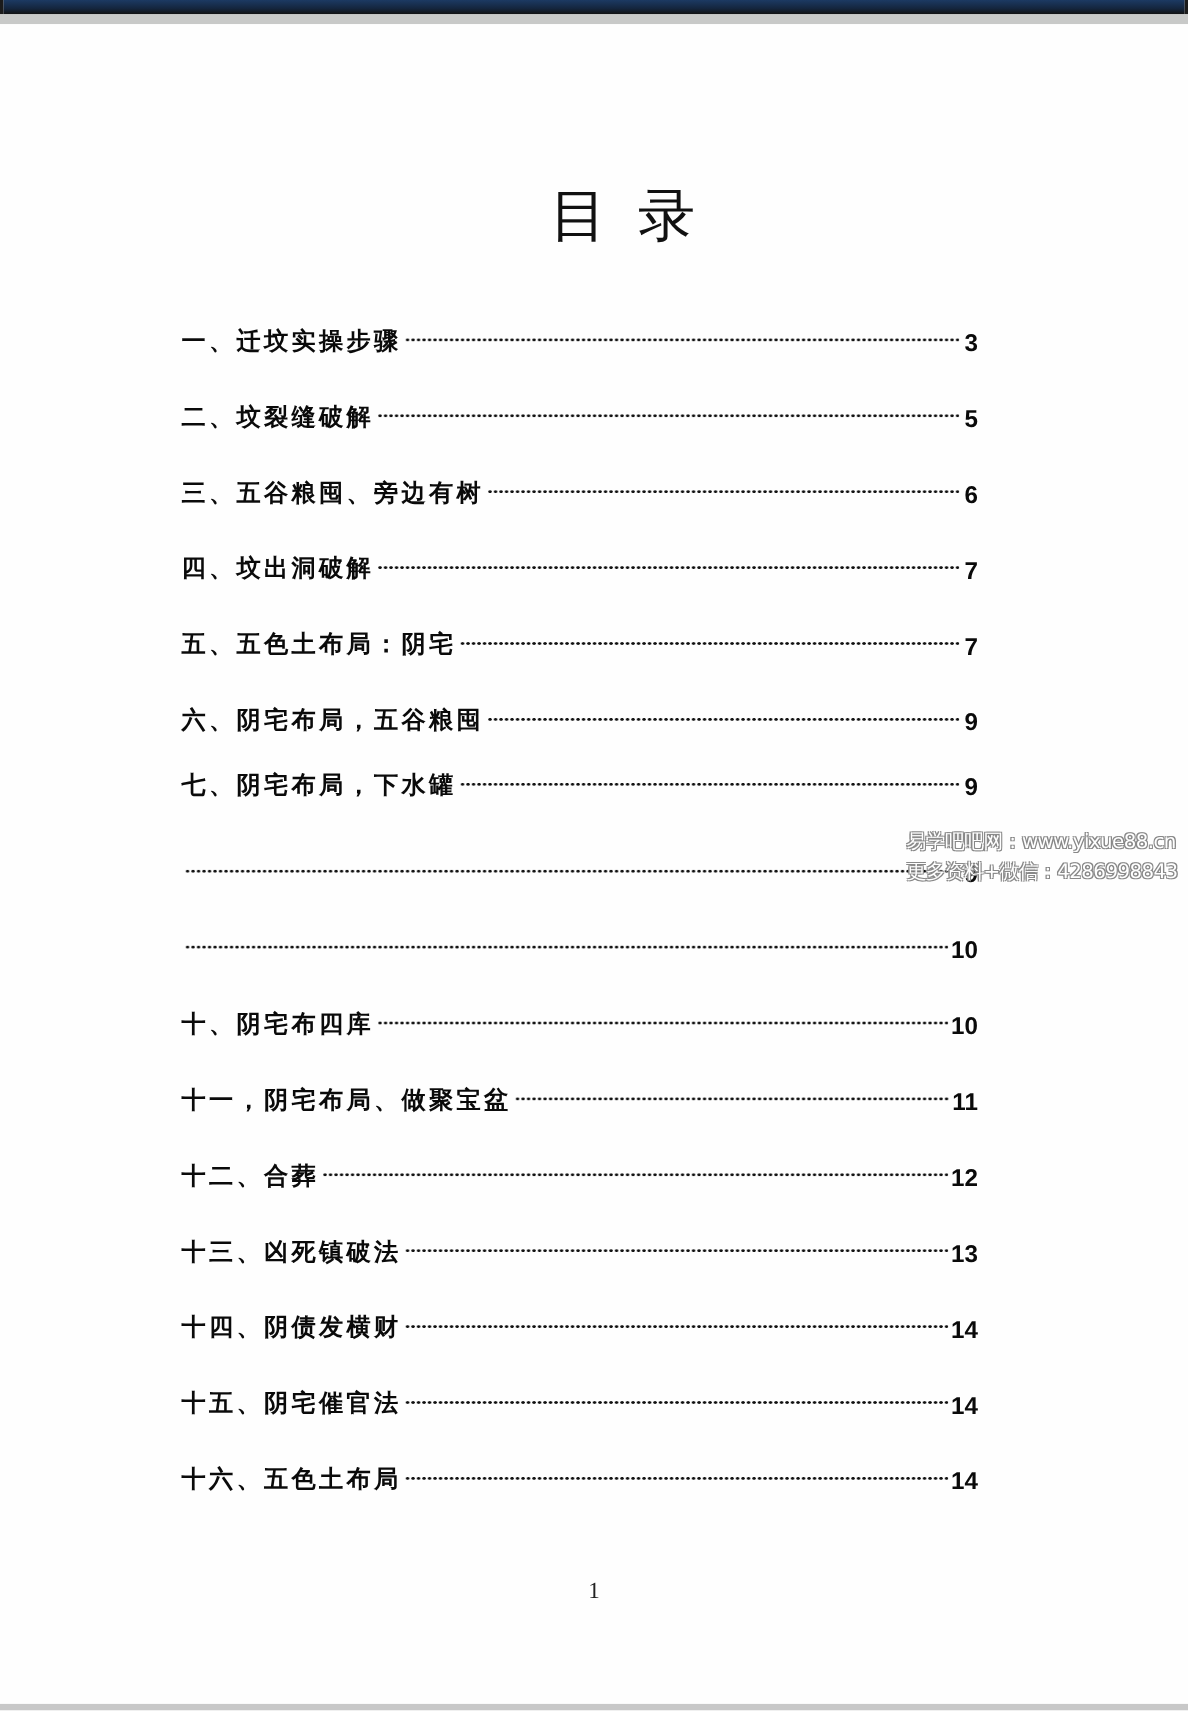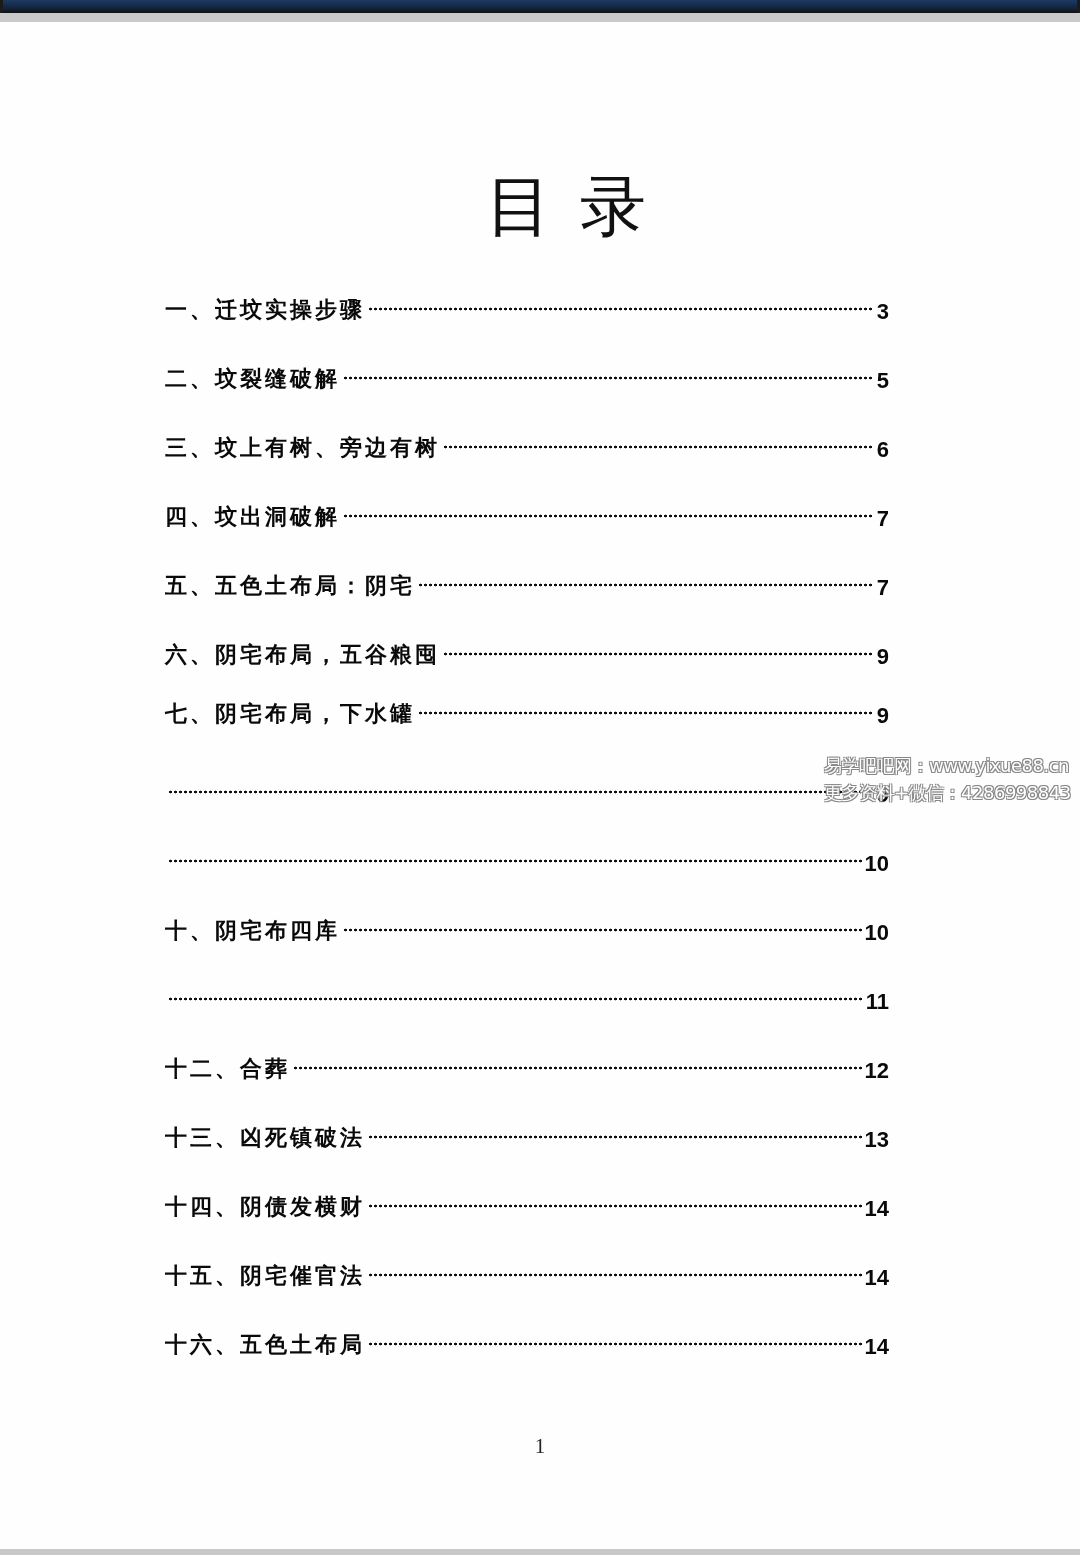--- a/index.html
+++ b/index.html
@@ -17,21 +17,21 @@
     position: absolute; left: 0; top: 13px; width: 1080px; height: 9px;
     background: #c8c9c8;
   }
   .bottomgray {
     position: absolute; left: 0; top: 1549px; width: 1080px; height: 6px;
     background: #c8c8c8;
   }
   .page { position: absolute; left: 0; top: 22px; width: 1080px; height: 1527px; background: #fefefe; }
   .title {
     position: absolute; left: 0; width: 1080px; top: 140px;
-    text-align: center; font-size: 66px; letter-spacing: 28px;
+    text-align: center; font-size: 52px; letter-spacing: 28px;
     font-family: "DejaVu Serif", "Liberation Serif", serif; color: #111;
     padding-left: 80px; box-sizing: border-box;
   }
   .toc { position: absolute; left: 165px; top: 263px; width: 724px; }
   .toc-row {
     position: absolute; left: 0; width: 724px; height: 40px;
     display: flex; align-items: flex-end;
   }
   .toc-label {
     font-family: "DejaVu Sans", "Liberation Sans", sans-serif;
@@ -74,21 +74,21 @@
       <span class="toc-label">一、迁坟实操步骤</span>
       <span class="toc-dots"></span>
       <span class="toc-page">3</span>
     </div>
     <div class="toc-row" style="top:69px">
       <span class="toc-label">二、坟裂缝破解</span>
       <span class="toc-dots"></span>
       <span class="toc-page">5</span>
     </div>
     <div class="toc-row" style="top:138px">
-      <span class="toc-label">三、坟上有树、旁边有树</span>
+      <span class="toc-label">三、五谷粮囤、旁边有树</span>
       <span class="toc-dots"></span>
       <span class="toc-page">6</span>
     </div>
     <div class="toc-row" style="top:207px">
       <span class="toc-label">四、坟出洞破解</span>
       <span class="toc-dots"></span>
       <span class="toc-page">7</span>
     </div>
     <div class="toc-row" style="top:276px">
       <span class="toc-label">五、五色土布局：阴宅</span>
@@ -112,20 +112,21 @@
     <div class="toc-row" style="top:552px">
       <span class="toc-dots"></span>
       <span class="toc-page">10</span>
     </div>
     <div class="toc-row" style="top:621px">
       <span class="toc-label">十、阴宅布四库</span>
       <span class="toc-dots"></span>
       <span class="toc-page">10</span>
     </div>
     <div class="toc-row" style="top:690px">
+      <span class="toc-label">十一，阴宅布局、做聚宝盆</span>
       <span class="toc-dots"></span>
       <span class="toc-page">11</span>
     </div>
     <div class="toc-row" style="top:759px">
       <span class="toc-label">十二、合葬</span>
       <span class="toc-dots"></span>
       <span class="toc-page">12</span>
     </div>
     <div class="toc-row" style="top:828px">
       <span class="toc-label">十三、凶死镇破法</span>

